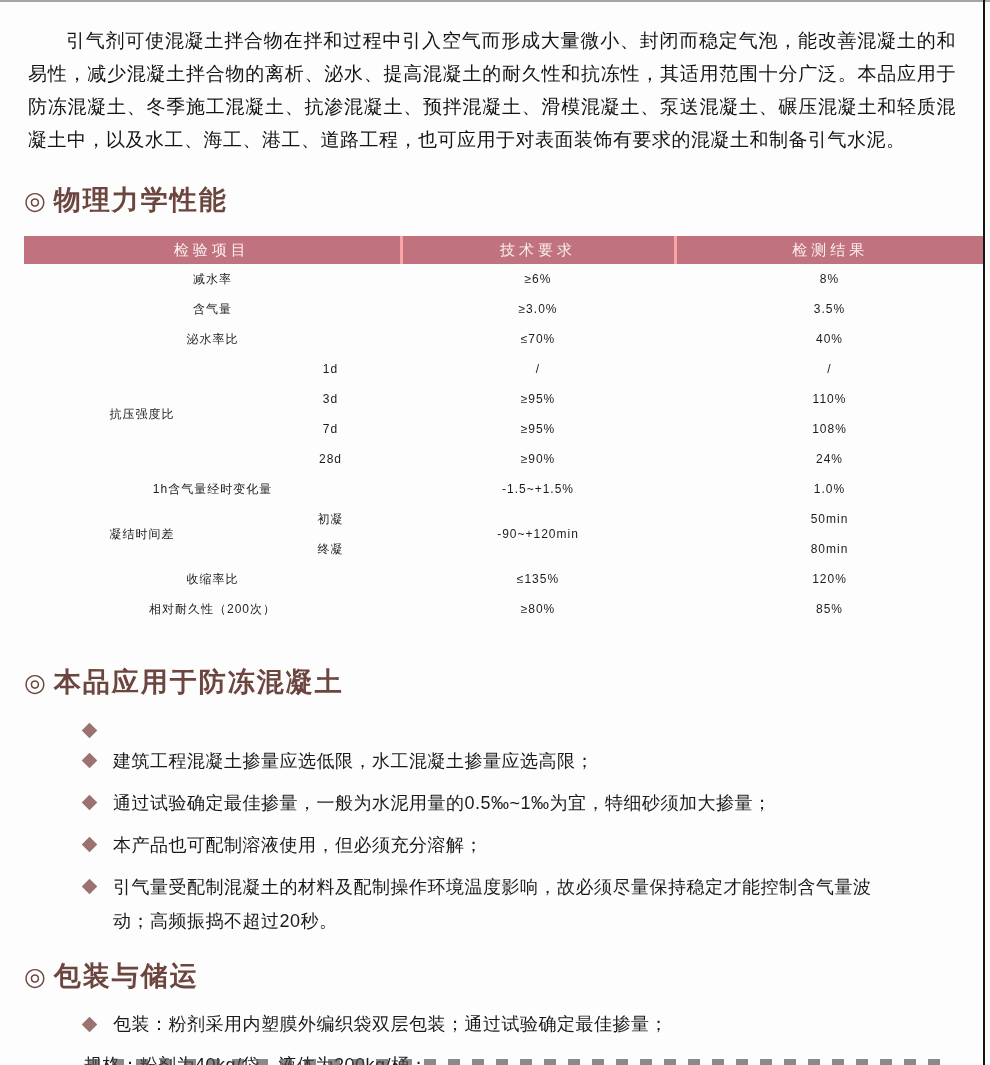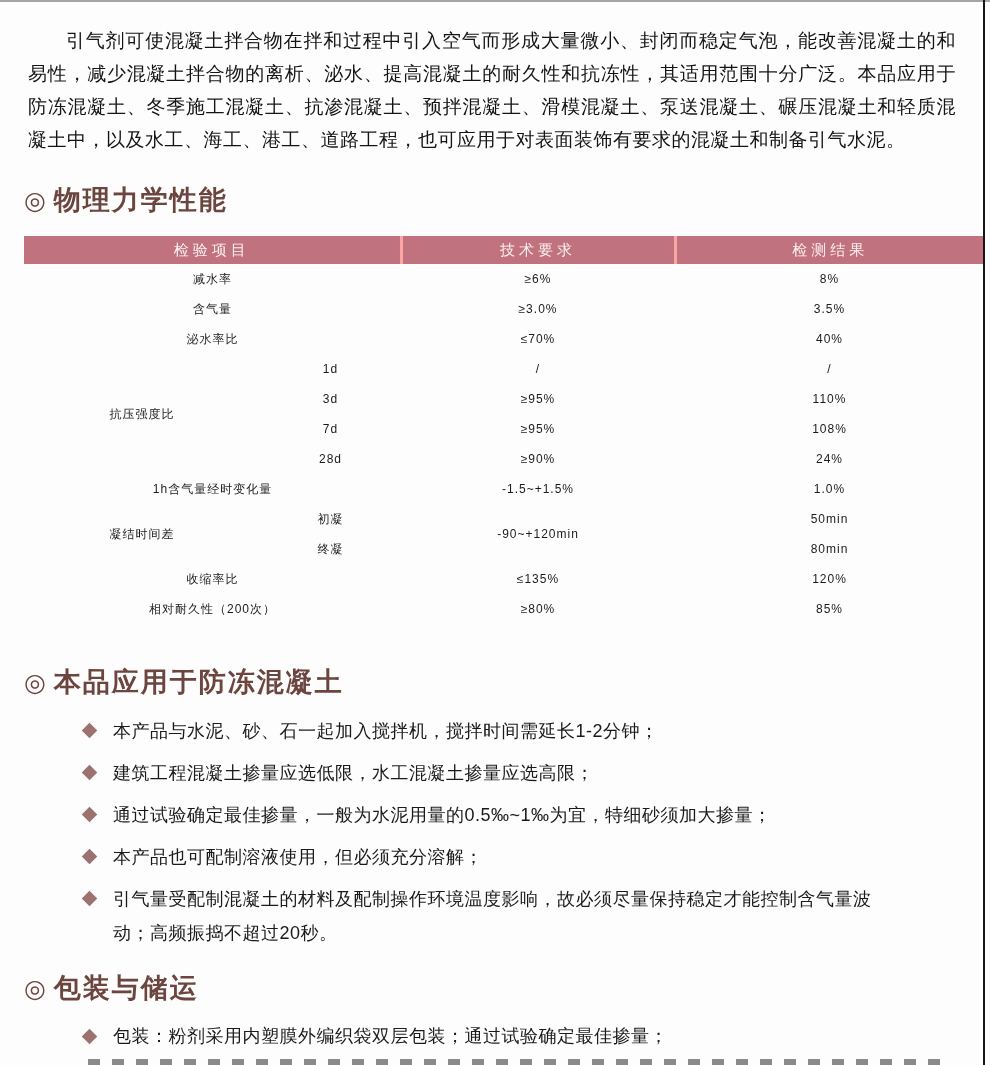--- a/index.html
+++ b/index.html
@@ -199,21 +199,20 @@
   </table>
 
   <h2 class="section-heading" id="heading-usage">
     <span class="marker">◎</span>
     <span>本品应用于防冻混凝土</span>
   </h2>
 
   <ul class="bullet-list" id="usage-list">
       <li>
         <span class="diamond"></span>
-        <span class="li-text">本产品与水泥、砂、石一起加入搅拌机，搅拌时间需延长1-2分钟；</span>
       </li>
       <li>
         <span class="diamond"></span>
         <span class="li-text">建筑工程混凝土掺量应选低限，水工混凝土掺量应选高限；</span>
       </li>
       <li>
         <span class="diamond"></span>
         <span class="li-text">通过试验确定最佳掺量，一般为水泥用量的0.5‰~1‰为宜，特细砂须加大掺量；</span>
       </li>
       <li>

